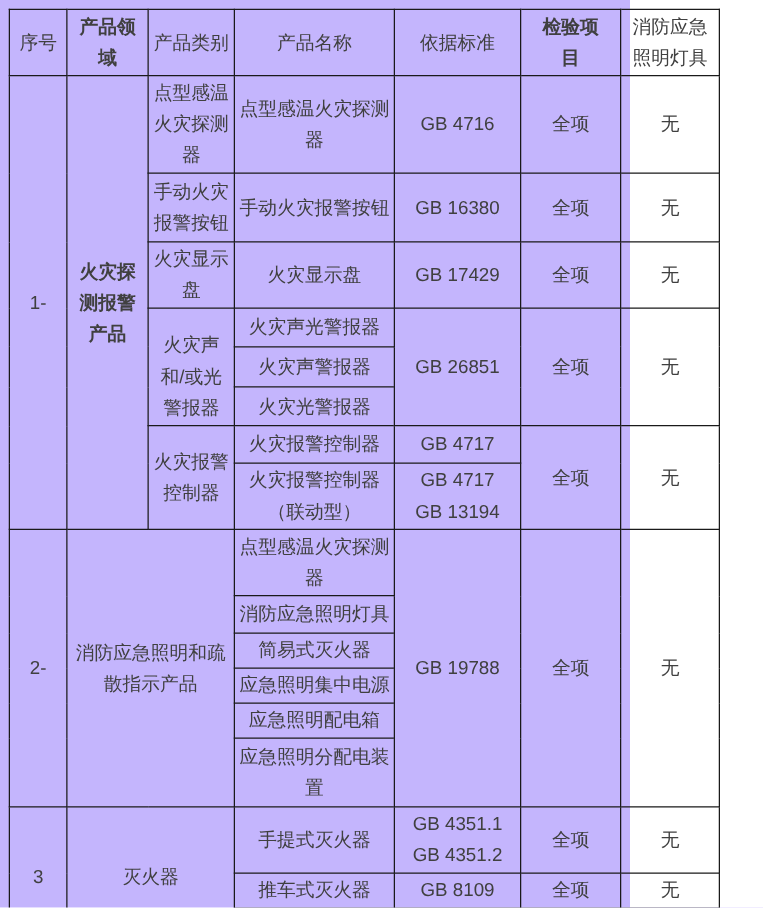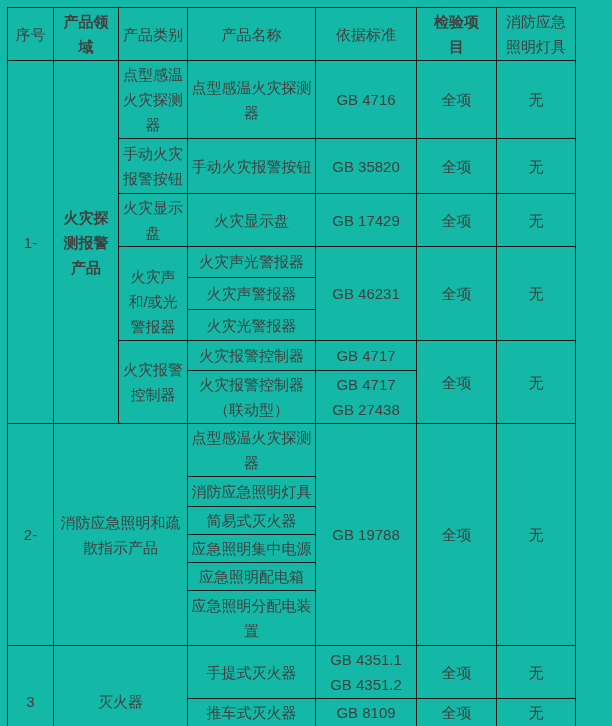--- a/index.html
+++ b/index.html
@@ -3,25 +3,25 @@
 <meta charset="utf-8">
 <style>
   html, body {
     margin: 0;
     padding: 0;
     background: #ffffff;
     font-family: "Liberation Sans", "DejaVu Sans", sans-serif;
     color: #404040;
   }
   .page {
-    width: 612px;
+    width: 504px;
     height: 726px;
     box-sizing: border-box;
     padding: 7px 0 0 7px;
-    background: #14b8a6;
+    background: #c4b5fd;
   }
   table.cert-table {
     border-collapse: collapse;
     table-layout: fixed;
     width: 568px;
   }
   .cert-table td, .cert-table th {
     border: 1px solid #1a1a1a;
     text-align: center;
     vertical-align: middle;
@@ -93,39 +93,39 @@
         <td>点型感温火灾探测器</td>
         <td>GB 4716</td>
         <td>全项</td>
         <td>无</td>
       </tr>
       <tr style="height:55px">
         <td>
             <span class="iw w62">手动火灾报警按钮</span>
           </td>
         <td>手动火灾报警按钮</td>
-        <td>GB 35820</td>
+        <td>GB 16380</td>
         <td>全项</td>
         <td>无</td>
       </tr>
       <tr style="height:52px">
         <td>
             <span class="iw w62">火灾显示盘</span>
           </td>
         <td>火灾显示盘</td>
         <td>GB 17429</td>
         <td>全项</td>
         <td>无</td>
       </tr>
       <tr style="height:28px">
         <td rowspan="3">
             <span class="iw w56">火灾声和/或光警报器</span>
           </td>
         <td>火灾声光警报器</td>
-        <td rowspan="3">GB 46231</td>
+        <td rowspan="3">GB 26851</td>
         <td rowspan="3">全项</td>
         <td rowspan="3">无</td>
       </tr>
       <tr style="height:29px">
         <td>火灾声警报器</td>
       </tr>
       <tr style="height:28px">
         <td>火灾光警报器</td>
       </tr>
       <tr style="height:30px">
@@ -134,21 +134,21 @@
           </td>
         <td>火灾报警控制器</td>
         <td>GB 4717</td>
         <td rowspan="2">全项</td>
         <td rowspan="2">无</td>
       </tr>
       <tr style="height:52px">
         <td>火灾报警控制器（联动型）</td>
         <td>
           <span class="std-line">GB 4717</span>
-          <span class="std-line">GB 27438</span>
+          <span class="std-line">GB 13194</span>
         </td>
       </tr>
 
       <tr style="height:26px">
         <td rowspan="6">2-</td>
         <td rowspan="6" colspan="2">
             <span class="iw w128">消防应急照明和疏散指示产品</span>
           </td>
         <td>点型感温火灾探测器</td>
         <td rowspan="6">GB 19788</td>

